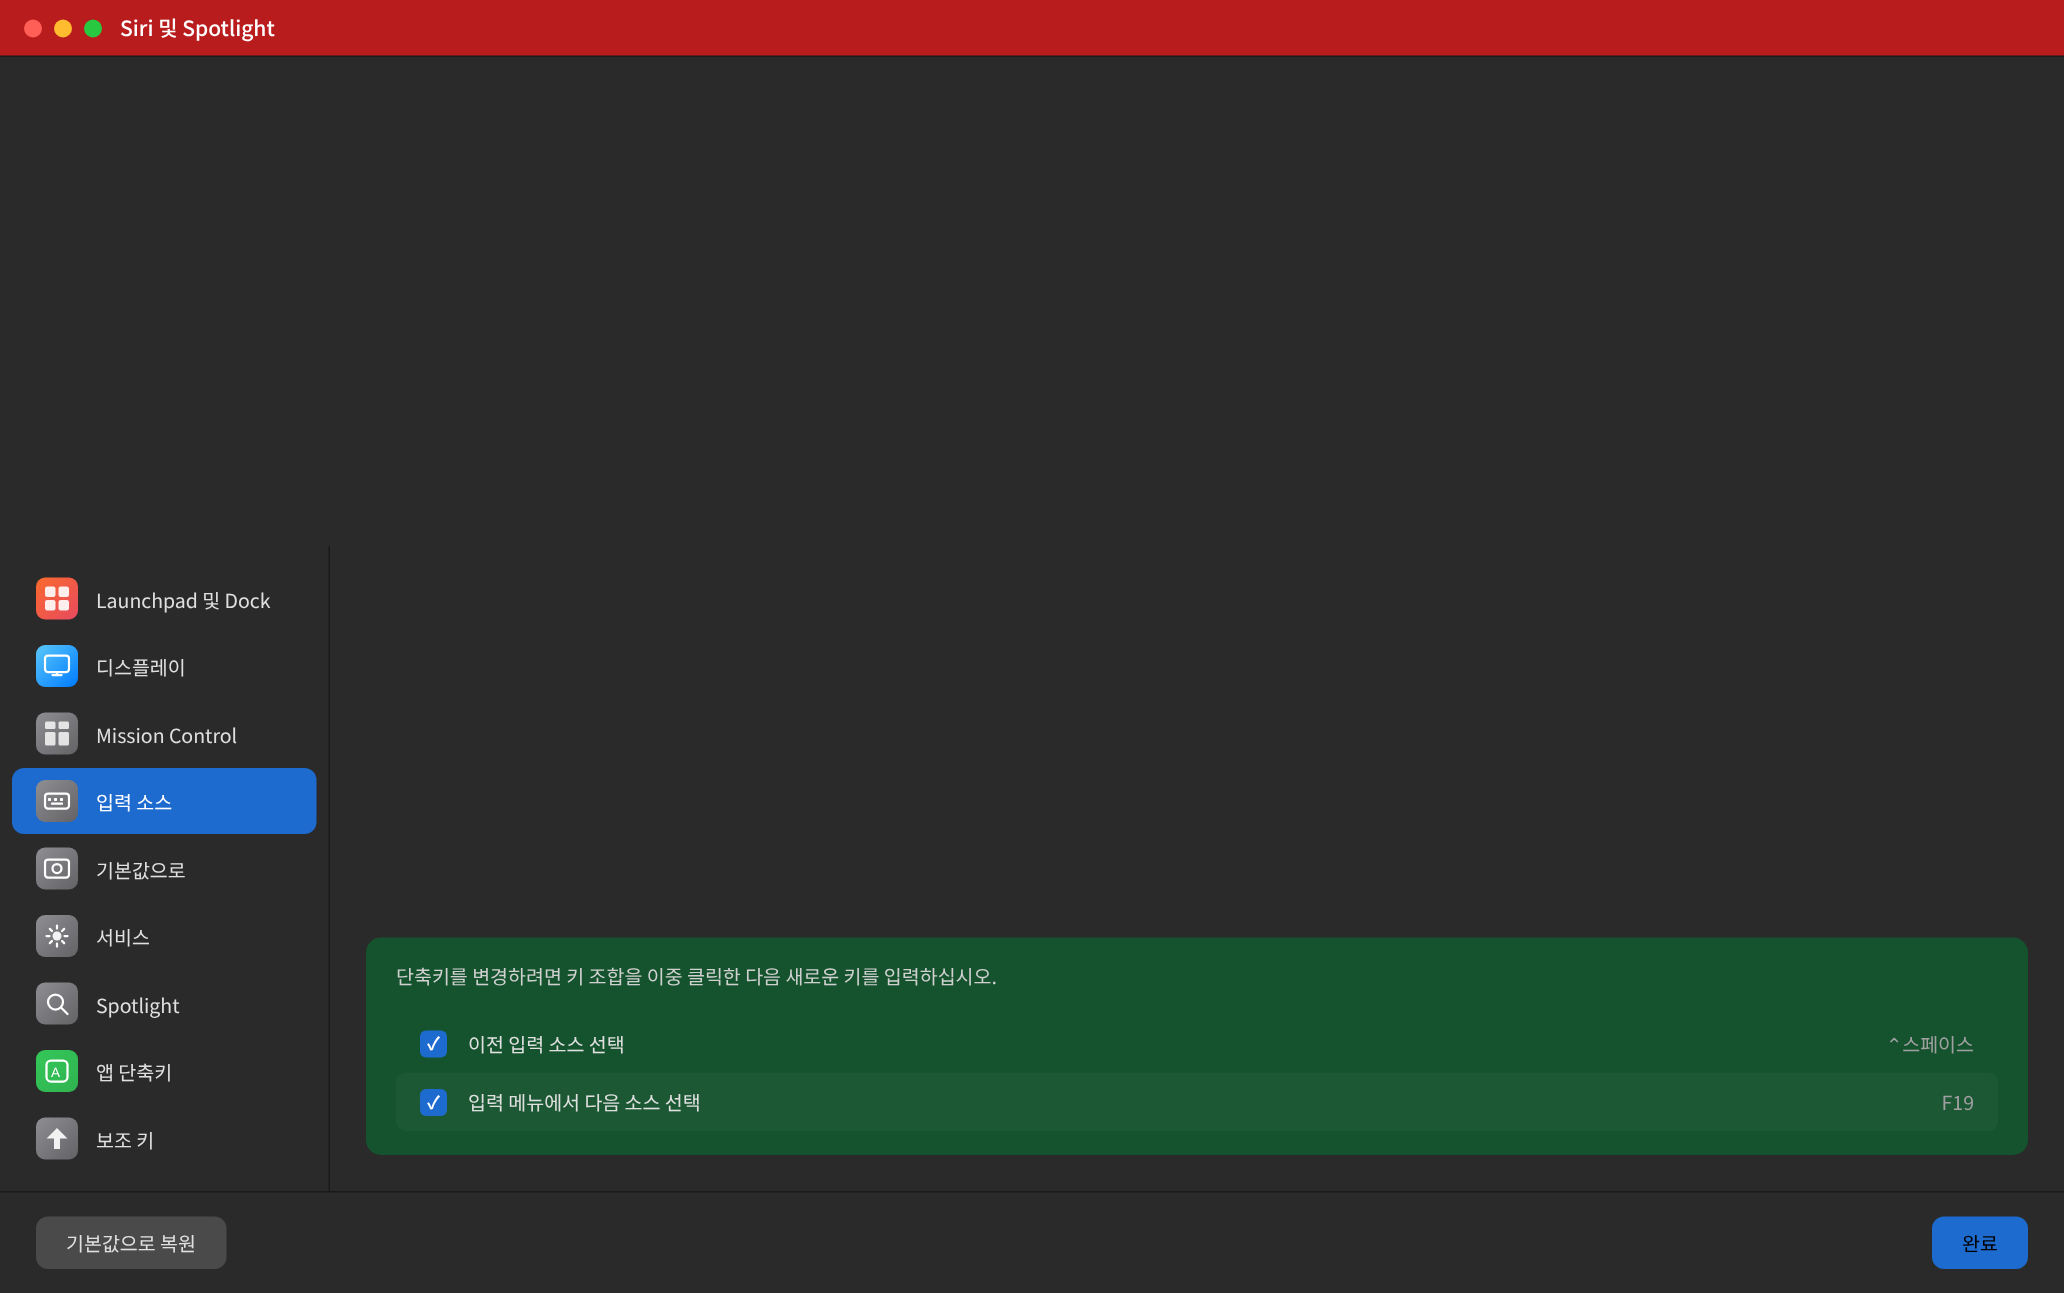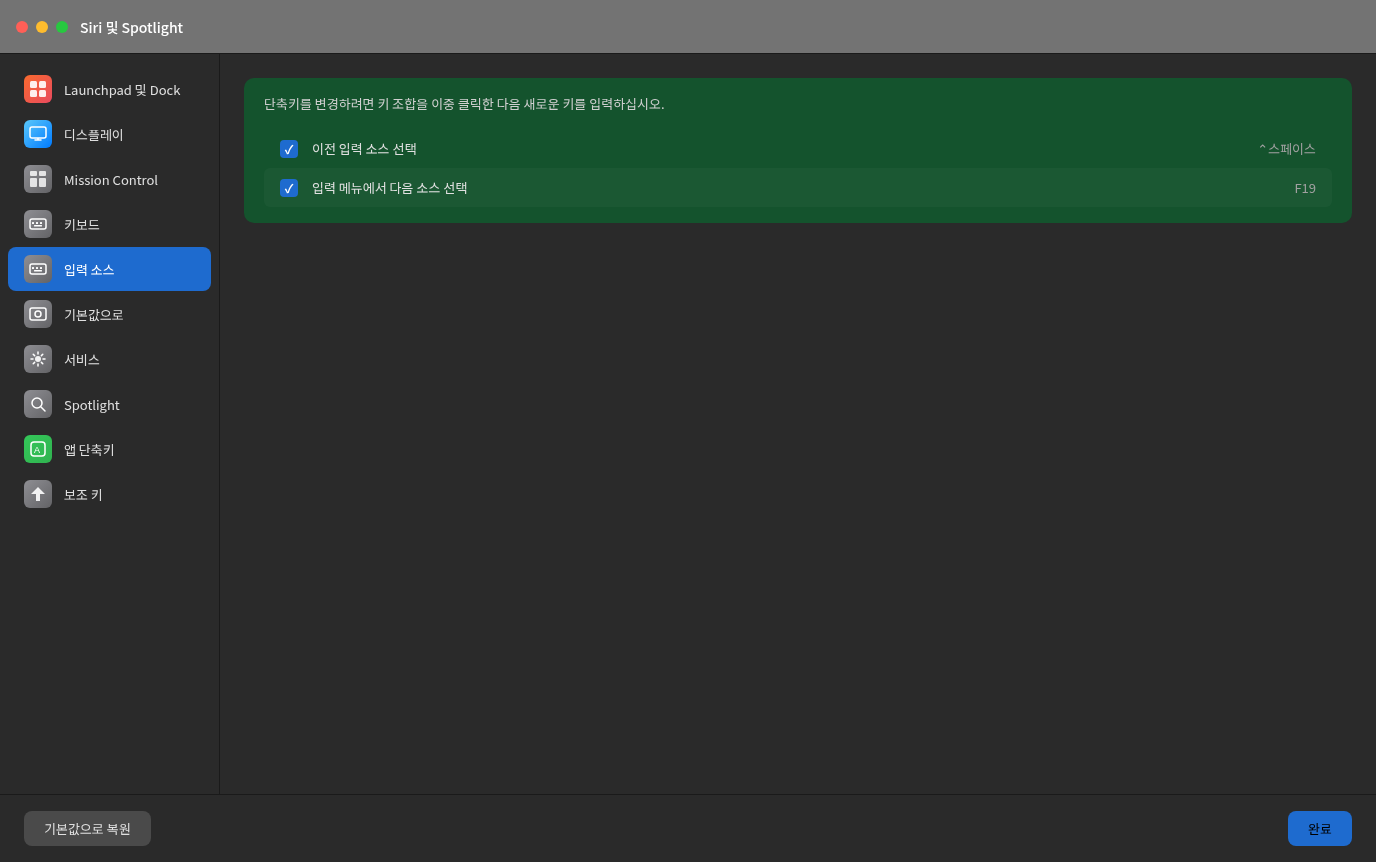--- a/index.html
+++ b/index.html
@@ -15,22 +15,22 @@
 
     .window {
       display: flex;
       flex-direction: column;
       width: 1376px;
       height: 862px;
       background: #2a2a2a;
     }
 
     .titlebar {
-      height: 54px;
-      background: #737373;
+      height: 38px;
+      background: #b91c1c;
       display: flex;
       align-items: center;
       padding: 0 16px;
       flex-shrink: 0;
       border-bottom: 1px solid #1a1a1a;
     }
 
     .titlebar-title {
       color: #ffffff;
       font-size: 14px;
@@ -51,20 +51,21 @@
     }
 
     .traffic-light.close { background: #ff5f57; }
     .traffic-light.minimize { background: #febc2e; }
     .traffic-light.maximize { background: #28c840; }
 
     .main-content {
       display: flex;
       flex: 1;
       overflow: hidden;
+      align-items: flex-end;
     }
 
     .sidebar {
       width: 220px;
       background: #2a2a2a;
       padding: 12px 0;
       overflow-y: auto;
       flex-shrink: 0;
       border-right: 1px solid #1a1a1a;
     }
@@ -255,42 +256,30 @@
           <div class="sidebar-item-icon icon-mission">
             <svg width="18" height="18" viewBox="0 0 18 18" fill="none" xmlns="http://www.w3.org/2000/svg">
       <rect x="1" y="1" width="7" height="5" rx="1" fill="white" opacity="0.8"></rect>
       <rect x="10" y="1" width="7" height="5" rx="1" fill="white" opacity="0.8"></rect>
       <rect x="1" y="8" width="7" height="9" rx="1" fill="white" opacity="0.8"></rect>
       <rect x="10" y="8" width="7" height="9" rx="1" fill="white" opacity="0.8"></rect>
     </svg>
           </div>
           <span class="sidebar-item-label">Mission Control</span>
         </div>
-        <div class="sidebar-item">
-          <div class="sidebar-item-icon icon-keyboard">
+        <div class="sidebar-item active">
+          <div class="sidebar-item-icon icon-input">
             <svg width="18" height="18" viewBox="0 0 18 18" fill="none" xmlns="http://www.w3.org/2000/svg">
       <rect x="1" y="4" width="16" height="10" rx="2" stroke="white" stroke-width="1.5" fill="none"></rect>
       <rect x="3" y="7" width="2" height="2" rx="0.5" fill="white"></rect>
       <rect x="7" y="7" width="2" height="2" rx="0.5" fill="white"></rect>
       <rect x="11" y="7" width="2" height="2" rx="0.5" fill="white"></rect>
       <rect x="5" y="10" width="8" height="1.5" rx="0.5" fill="white"></rect>
     </svg>
           </div>
-          <span class="sidebar-item-label">키보드</span>
-        </div>
-        <div class="sidebar-item active">
-          <div class="sidebar-item-icon icon-input">
-            <svg width="18" height="18" viewBox="0 0 18 18" fill="none" xmlns="http://www.w3.org/2000/svg">
-      <rect x="1" y="4" width="16" height="10" rx="2" stroke="white" stroke-width="1.5" fill="none"></rect>
-      <rect x="3" y="7" width="2" height="2" rx="0.5" fill="white"></rect>
-      <rect x="7" y="7" width="2" height="2" rx="0.5" fill="white"></rect>
-      <rect x="11" y="7" width="2" height="2" rx="0.5" fill="white"></rect>
-      <rect x="5" y="10" width="8" height="1.5" rx="0.5" fill="white"></rect>
-    </svg>
-          </div>
           <span class="sidebar-item-label">입력 소스</span>
         </div>
         <div class="sidebar-item">
           <div class="sidebar-item-icon icon-screenshot">
             <svg width="18" height="18" viewBox="0 0 18 18" fill="none" xmlns="http://www.w3.org/2000/svg">
       <rect x="1" y="3" width="16" height="12" rx="2" stroke="white" stroke-width="1.5" fill="none"></rect>
       <circle cx="9" cy="9" r="3" stroke="white" stroke-width="1.5" fill="none"></circle>
     </svg>
           </div>
           <span class="sidebar-item-label">기본값으로</span>

